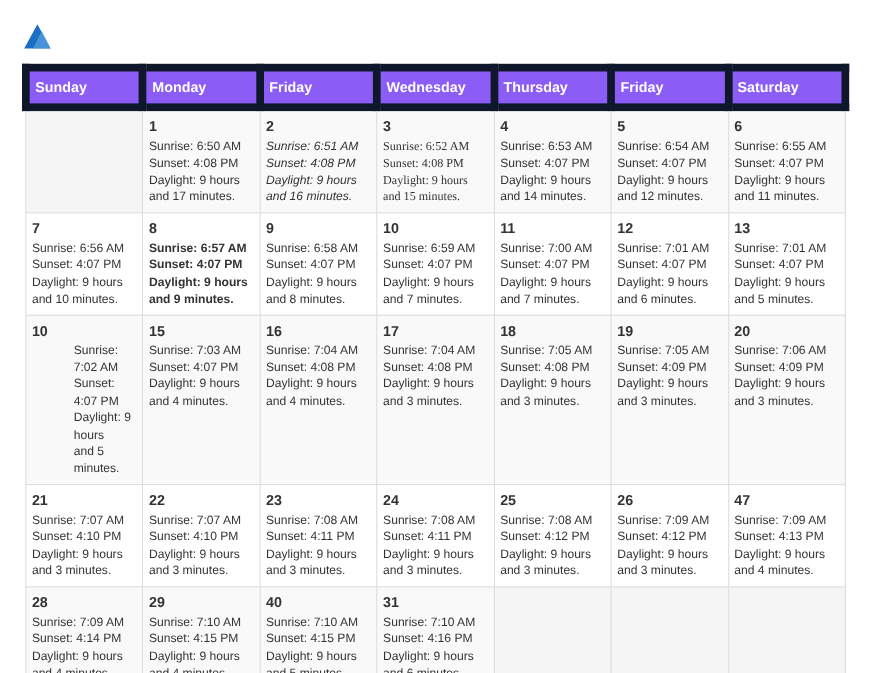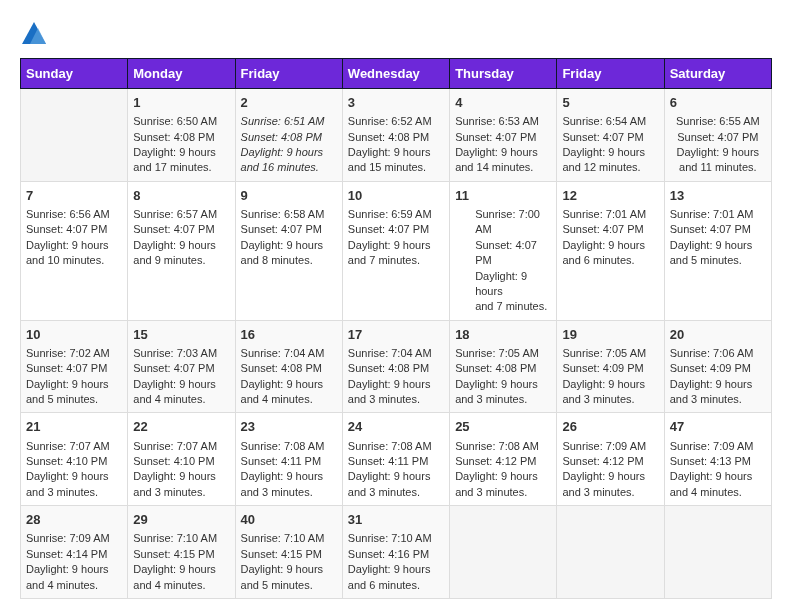--- a/index.html
+++ b/index.html
@@ -51,27 +51,27 @@
     .location {
       font-size: 16px;
       color: #555;
     }
     table {
       width: 100%;
       border-collapse: collapse;
       font-size: 11px;
     }
     thead tr th {
-      background-color: #6d28d9;
+      background-color: #8b5cf6;
       color: white;
       padding: 7px 5px;
       text-align: left;
       font-size: 13px;
       font-weight: bold;
-      border: 1px solid #0f172a;
+      border: 7px solid #0f172a;
     }
     tbody tr td {
       vertical-align: top;
       padding: 5px 5px;
       border: 1px solid #ddd;
       width: 106px;
       min-height: 80px;
       color: #333;
       line-height: 1.4;
     }
@@ -142,79 +142,79 @@
         </td>
         <td>
           <span class="day-number">2</span>
           <div class="day-info" style="white-space: pre-line; font-style: italic;">Sunrise: 6:51 AM
 Sunset: 4:08 PM
 Daylight: 9 hours
 and 16 minutes.</div>
         </td>
         <td>
           <span class="day-number">3</span>
-          <div class="day-info" style="white-space: pre-line;">Sunrise: 6:52 AM
+          <div class="day-info" style="white-space: pre-line; font-family: Liberation Serif, serif;">Sunrise: 6:52 AM
 Sunset: 4:08 PM
 Daylight: 9 hours
 and 15 minutes.</div>
         </td>
         <td>
           <span class="day-number">4</span>
           <div class="day-info" style="white-space: pre-line;">Sunrise: 6:53 AM
 Sunset: 4:07 PM
 Daylight: 9 hours
 and 14 minutes.</div>
         </td>
         <td>
           <span class="day-number">5</span>
           <div class="day-info" style="white-space: pre-line;">Sunrise: 6:54 AM
 Sunset: 4:07 PM
 Daylight: 9 hours
 and 12 minutes.</div>
         </td>
         <td>
           <span class="day-number">6</span>
-          <div class="day-info" style="white-space: pre-line; text-align: center;">Sunrise: 6:55 AM
+          <div class="day-info" style="white-space: pre-line;">Sunrise: 6:55 AM
 Sunset: 4:07 PM
 Daylight: 9 hours
 and 11 minutes.</div>
         </td>
       </tr>
       <tr>
         <td>
           <span class="day-number">7</span>
           <div class="day-info" style="white-space: pre-line;">Sunrise: 6:56 AM
 Sunset: 4:07 PM
 Daylight: 9 hours
 and 10 minutes.</div>
         </td>
         <td>
           <span class="day-number">8</span>
-          <div class="day-info" style="white-space: pre-line;">Sunrise: 6:57 AM
+          <div class="day-info" style="white-space: pre-line; font-weight: bold;">Sunrise: 6:57 AM
 Sunset: 4:07 PM
 Daylight: 9 hours
 and 9 minutes.</div>
         </td>
         <td>
           <span class="day-number">9</span>
           <div class="day-info" style="white-space: pre-line;">Sunrise: 6:58 AM
 Sunset: 4:07 PM
 Daylight: 9 hours
 and 8 minutes.</div>
         </td>
         <td>
           <span class="day-number">10</span>
           <div class="day-info" style="white-space: pre-line;">Sunrise: 6:59 AM
 Sunset: 4:07 PM
 Daylight: 9 hours
 and 7 minutes.</div>
         </td>
         <td>
           <span class="day-number">11</span>
-          <div class="day-info" style="white-space: pre-line; margin-left: 20px;">Sunrise: 7:00 AM
+          <div class="day-info" style="white-space: pre-line;">Sunrise: 7:00 AM
 Sunset: 4:07 PM
 Daylight: 9 hours
 and 7 minutes.</div>
         </td>
         <td>
           <span class="day-number">12</span>
           <div class="day-info" style="white-space: pre-line;">Sunrise: 7:01 AM
 Sunset: 4:07 PM
 Daylight: 9 hours
 and 6 minutes.</div>
@@ -223,21 +223,21 @@
           <span class="day-number">13</span>
           <div class="day-info" style="white-space: pre-line;">Sunrise: 7:01 AM
 Sunset: 4:07 PM
 Daylight: 9 hours
 and 5 minutes.</div>
         </td>
       </tr>
       <tr>
         <td>
           <span class="day-number">10</span>
-          <div class="day-info" style="white-space: pre-line;">Sunrise: 7:02 AM
+          <div class="day-info" style="white-space: pre-line; margin-left: 38px;">Sunrise: 7:02 AM
 Sunset: 4:07 PM
 Daylight: 9 hours
 and 5 minutes.</div>
         </td>
         <td>
           <span class="day-number">15</span>
           <div class="day-info" style="white-space: pre-line;">Sunrise: 7:03 AM
 Sunset: 4:07 PM
 Daylight: 9 hours
 and 4 minutes.</div>

